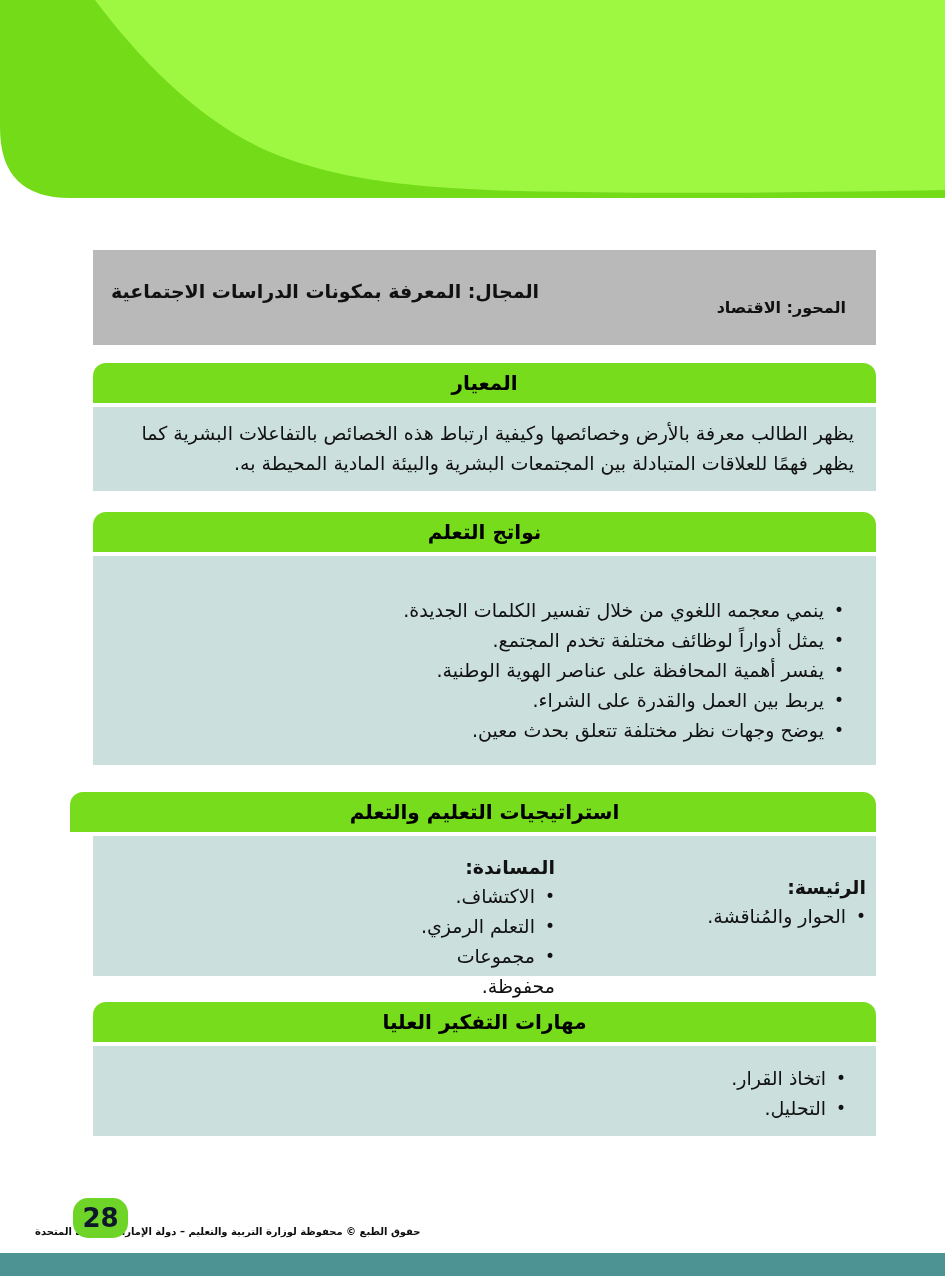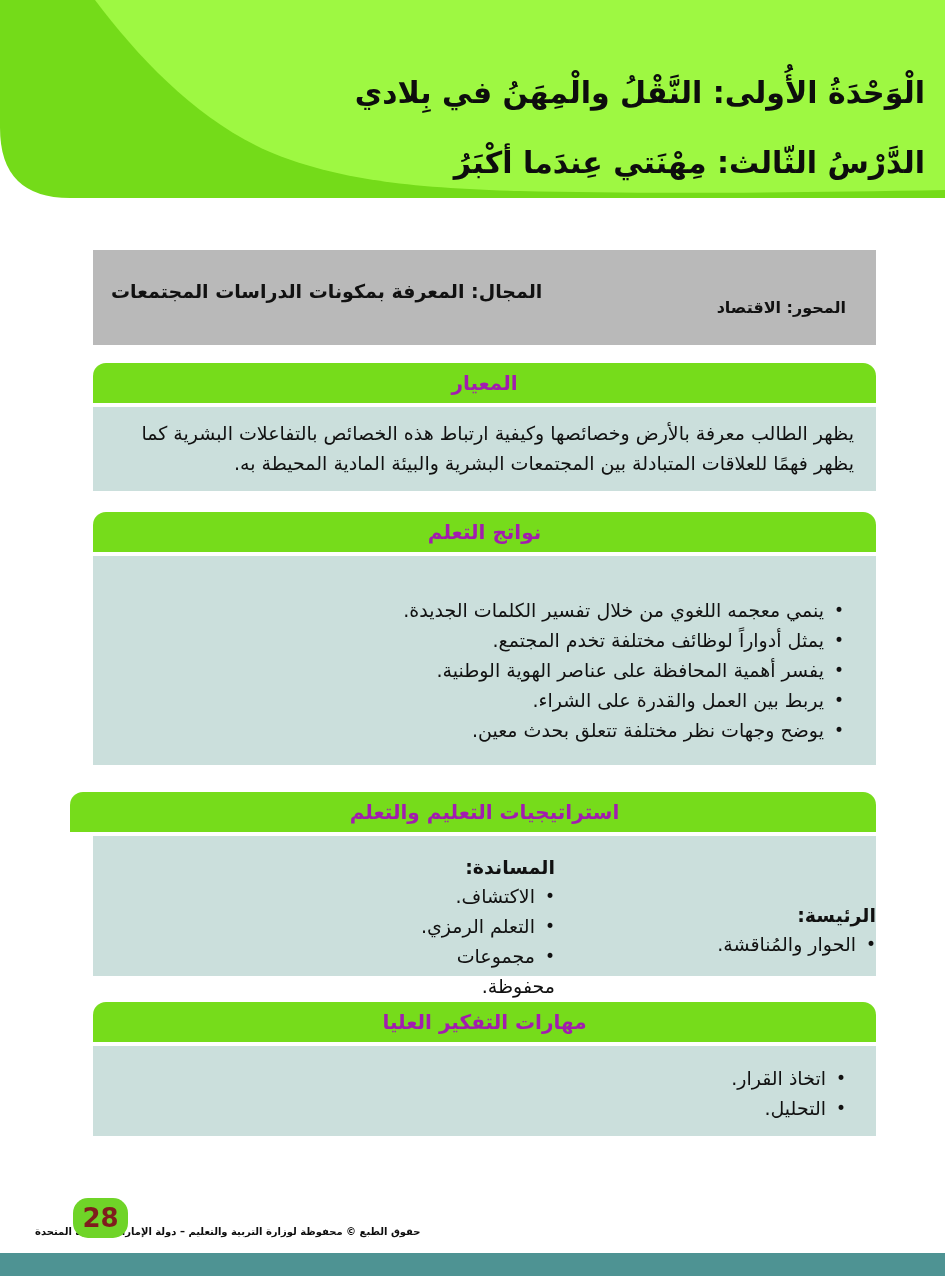--- a/index.html
+++ b/index.html
@@ -15,71 +15,67 @@
     font-weight:bold;font-size:30px;line-height:70px;color:#0d0d0d;white-space:nowrap;
   }
   
   .meta-bar{position:absolute;right:69px;top:250px;width:783px;height:95px;background:#b9b9b9;}
   .meta-mihwar{position:absolute;right:30px;top:48px;font-weight:bold;font-size:16px;}
   .meta-majal{position:absolute;left:18px;top:30px;font-weight:bold;font-size:19px;}
   
   .sec-bar{
     position:absolute;right:69px;width:783px;height:40px;background:#76dc1b;
     border-radius:13px 13px 0 0;display:flex;align-items:center;justify-content:center;
-    font-weight:bold;font-size:20px;color:#a21caf;
+    font-weight:bold;font-size:20px;color:#000000;
   }
   .bar-standard{top:363px;}
   .bar-outcomes{top:512px;}
   .bar-strategies{top:792px;padding-left:23px;}
   .bar-thinking{top:1002px;}
   
   .box{position:absolute;right:69px;width:783px;background:#cbdfdc;box-sizing:border-box;}
   .box-standard{top:407px;height:84px;padding:11px 22px 17px 22px;font-size:19px;line-height:30px;text-align:right;}
   .box-outcomes{top:556px;height:209px;padding:40px 32px 0 28px;}
   .box-strategies{top:836px;height:140px;display:flex;align-items:flex-start;}
   .box-thinking{top:1046px;height:90px;padding:18px 30px 0 26px;}
   .li{font-size:19px;line-height:29px;text-align:right;}
   .li::before{content:"•";font-size:17px;margin-left:10px;position:relative;top:-1px;}
   
   .col{box-sizing:border-box;}
-  .col-main{width:41%;margin-top:64px;padding-right:0;}
+  .col-main{width:41%;margin-top:36px;padding-right:10px;}
   .col-support{width:19%;margin-top:16px;}
   .col-support2{width:40%;margin-top:52px;}
   .col-label{font-weight:bold;font-size:19px;line-height:30px;text-align:right;}
   
   .copyright{
     position:absolute;left:35px;top:1226px;direction:rtl;
     font-size:10px;font-weight:bold;white-space:nowrap;color:#0d0d0d;
   }
   .page-badge{
     position:absolute;left:73px;top:1198px;width:55px;height:40px;background:#6fd428;
     border-radius:15px;display:flex;align-items:center;justify-content:center;
-    color:#7f1d1d;font-weight:bold;font-size:26px;
+    color:#0f172a;font-weight:bold;font-size:26px;
   }
   .bottom-bar{position:absolute;left:0;top:1253px;width:945px;height:23px;background:#4e9393;}
 </style>
 </head>
 <body>
 
 <div class="page">
 
   <div class="header">
     <svg width="945" height="198" viewBox="0 0 945 198">
       <path d="M0 0 H945 V198 H70 Q0 198 0 128 Z" fill="#74db19"></path>
       <path d="M95 0 H945 V190 C780 193 640 194 520 191 C400 188 330 177 270 152 C200 122 140 60 95 0 Z" fill="#9ef842"></path>
     </svg>
-    <div class="title-block">
-      <div>الْوَحْدَةُ الأُولى: النَّقْلُ والْمِهَنُ في بِلادي</div>
-      <div>الدَّرْسُ الثّالث: مِهْنَتي عِندَما أكْبَرُ</div>
-    </div>
   </div>
 
   <div class="meta-bar">
     <span class="meta-mihwar">المحور: الاقتصاد</span>
-    <span class="meta-majal">المجال: المعرفة بمكونات الدراسات المجتمعات</span>
+    <span class="meta-majal">المجال: المعرفة بمكونات الدراسات الاجتماعية</span>
   </div>
 
   <div class="sec-bar bar-standard">
     <span>المعيار</span>
   </div>
   <div class="box box-standard">
     <span>يظهر الطالب معرفة بالأرض وخصائصها وكيفية ارتباط هذه الخصائص بالتفاعلات البشرية كما يظهر فهمًا للعلاقات المتبادلة بين المجتمعات البشرية والبيئة المادية المحيطة به.</span>
   </div>
 
   <div class="sec-bar bar-outcomes">

